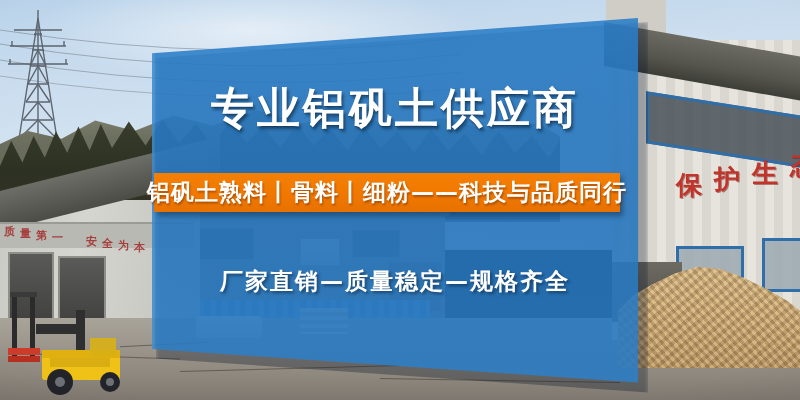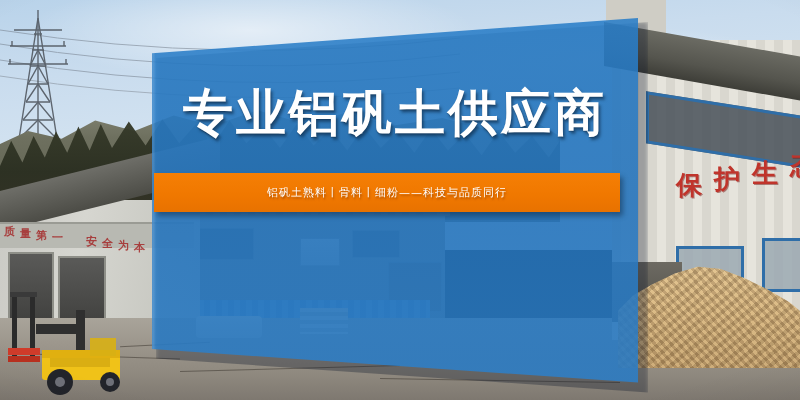--- a/index.html
+++ b/index.html
@@ -180,37 +180,37 @@
 
   
   .content {
     position: absolute; left: 152px; top: 18px; width: 486px; height: 372px;
   }
 
   .headline {
     position: absolute; left: 0; top: 62px; width: 486px;
     text-align: center;
     color: #ffffff;
-    font-size: 50px;
+    font-size: 43px;
     font-weight: bold;
     letter-spacing: 3px;
     text-shadow: 2px 3px 3px rgba(10,35,60,.55), 0 1px 1px rgba(10,35,60,.4);
     white-space: nowrap;
   }
 
   .orange-bar {
     position: absolute; left: 2px; top: 155px; width: 466px; height: 39px;
     background: linear-gradient(180deg, #f57f05 0%, #f07800 55%, #e87200 100%);
     box-shadow: 3px 4px 5px rgba(12,35,60,.45);
     display: flex; align-items: center; justify-content: center;
   }
   .orange-text {
     color: #ffffff;
-    font-size: 11px;
-    font-weight: normal;
+    font-size: 23px;
+    font-weight: bold;
     letter-spacing: 1px;
     text-shadow: 1px 2px 2px rgba(120,50,0,.55);
     white-space: nowrap;
   }
 
   .sub1, .sub2 {
     position: absolute; left: 0; width: 486px;
     text-align: center;
     color: #ffffff;
     font-size: 23px;
@@ -336,16 +336,17 @@
   <div class="panel-edge"></div>
 
   <div class="content">
 
     <div class="headline">专业铝矾土供应商</div>
 
     <div class="orange-bar">
       <span class="orange-text">铝矾土熟料丨骨料丨细粉——科技与品质同行</span>
     </div>
 
+    <div class="sub1">厂家直销—质量稳定—规格齐全</div>
 
   </div>
 
 </div>
 
 </body></html>

